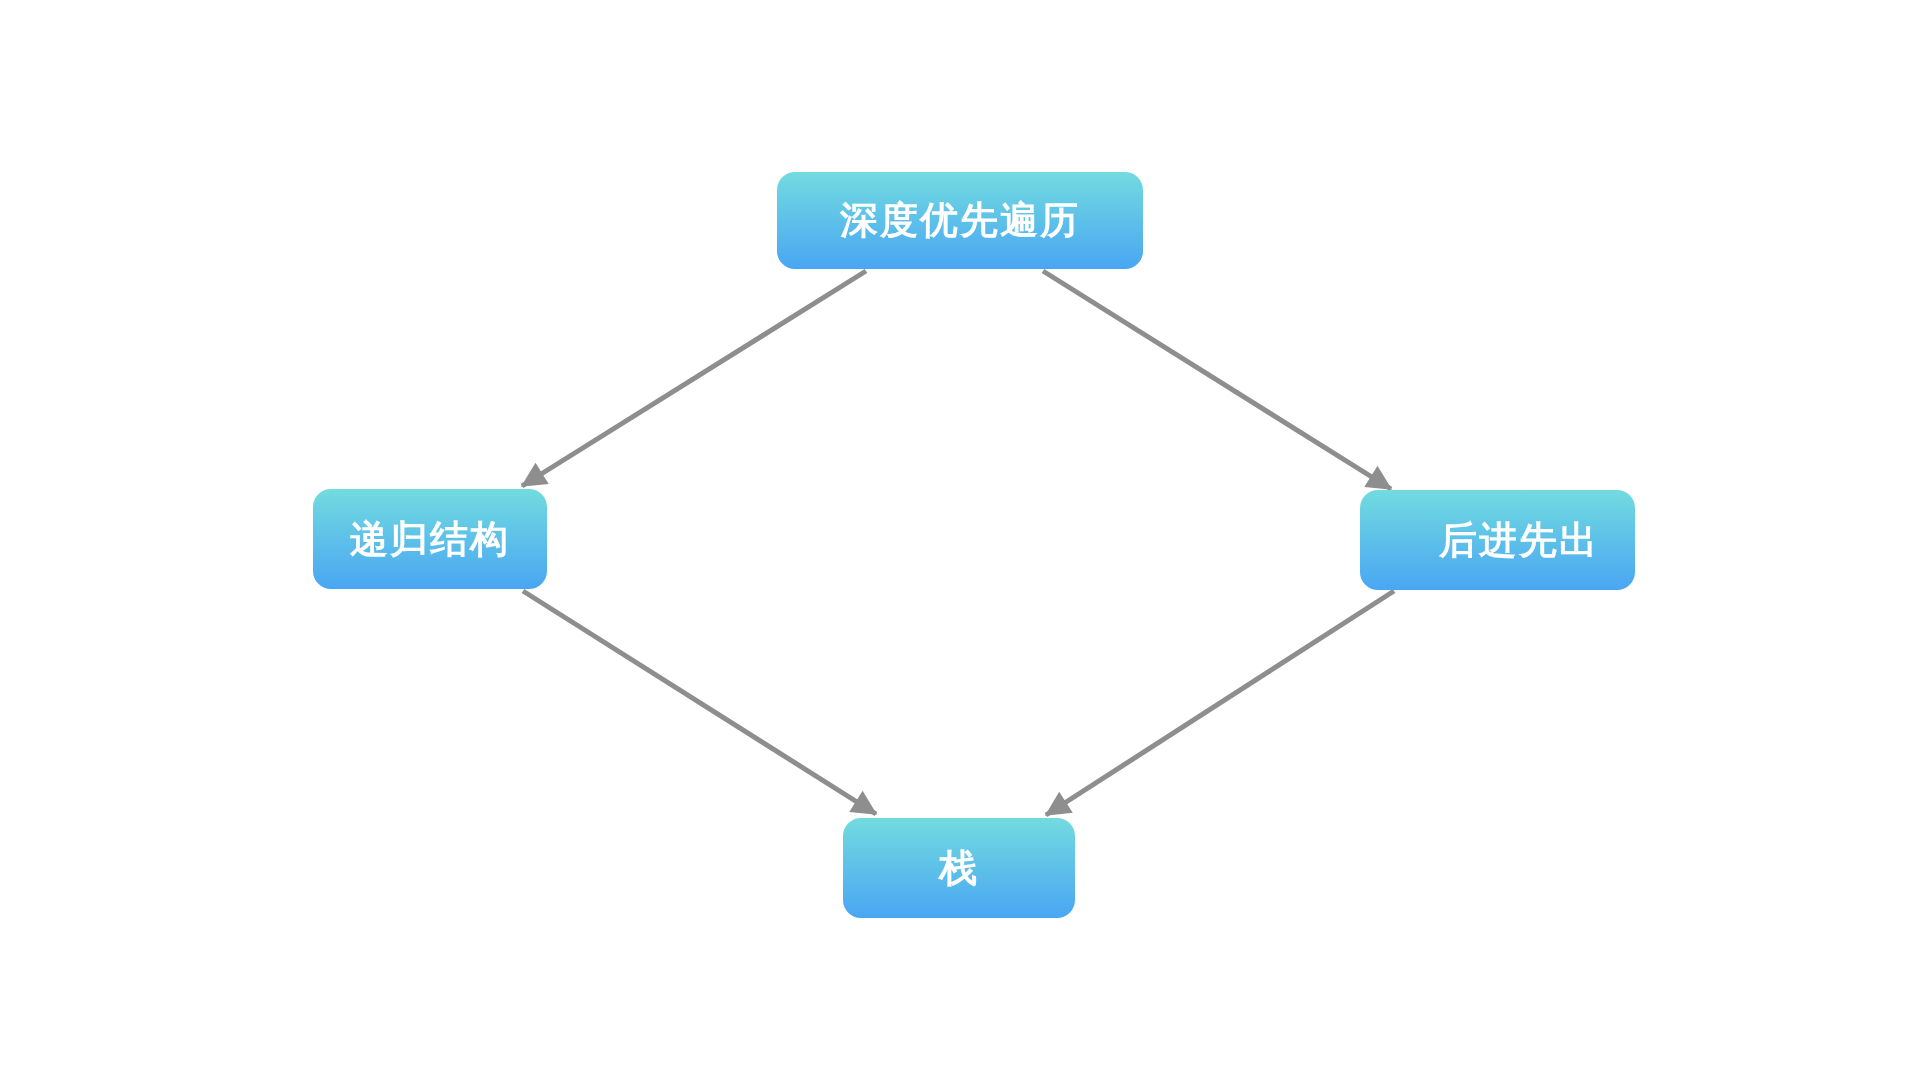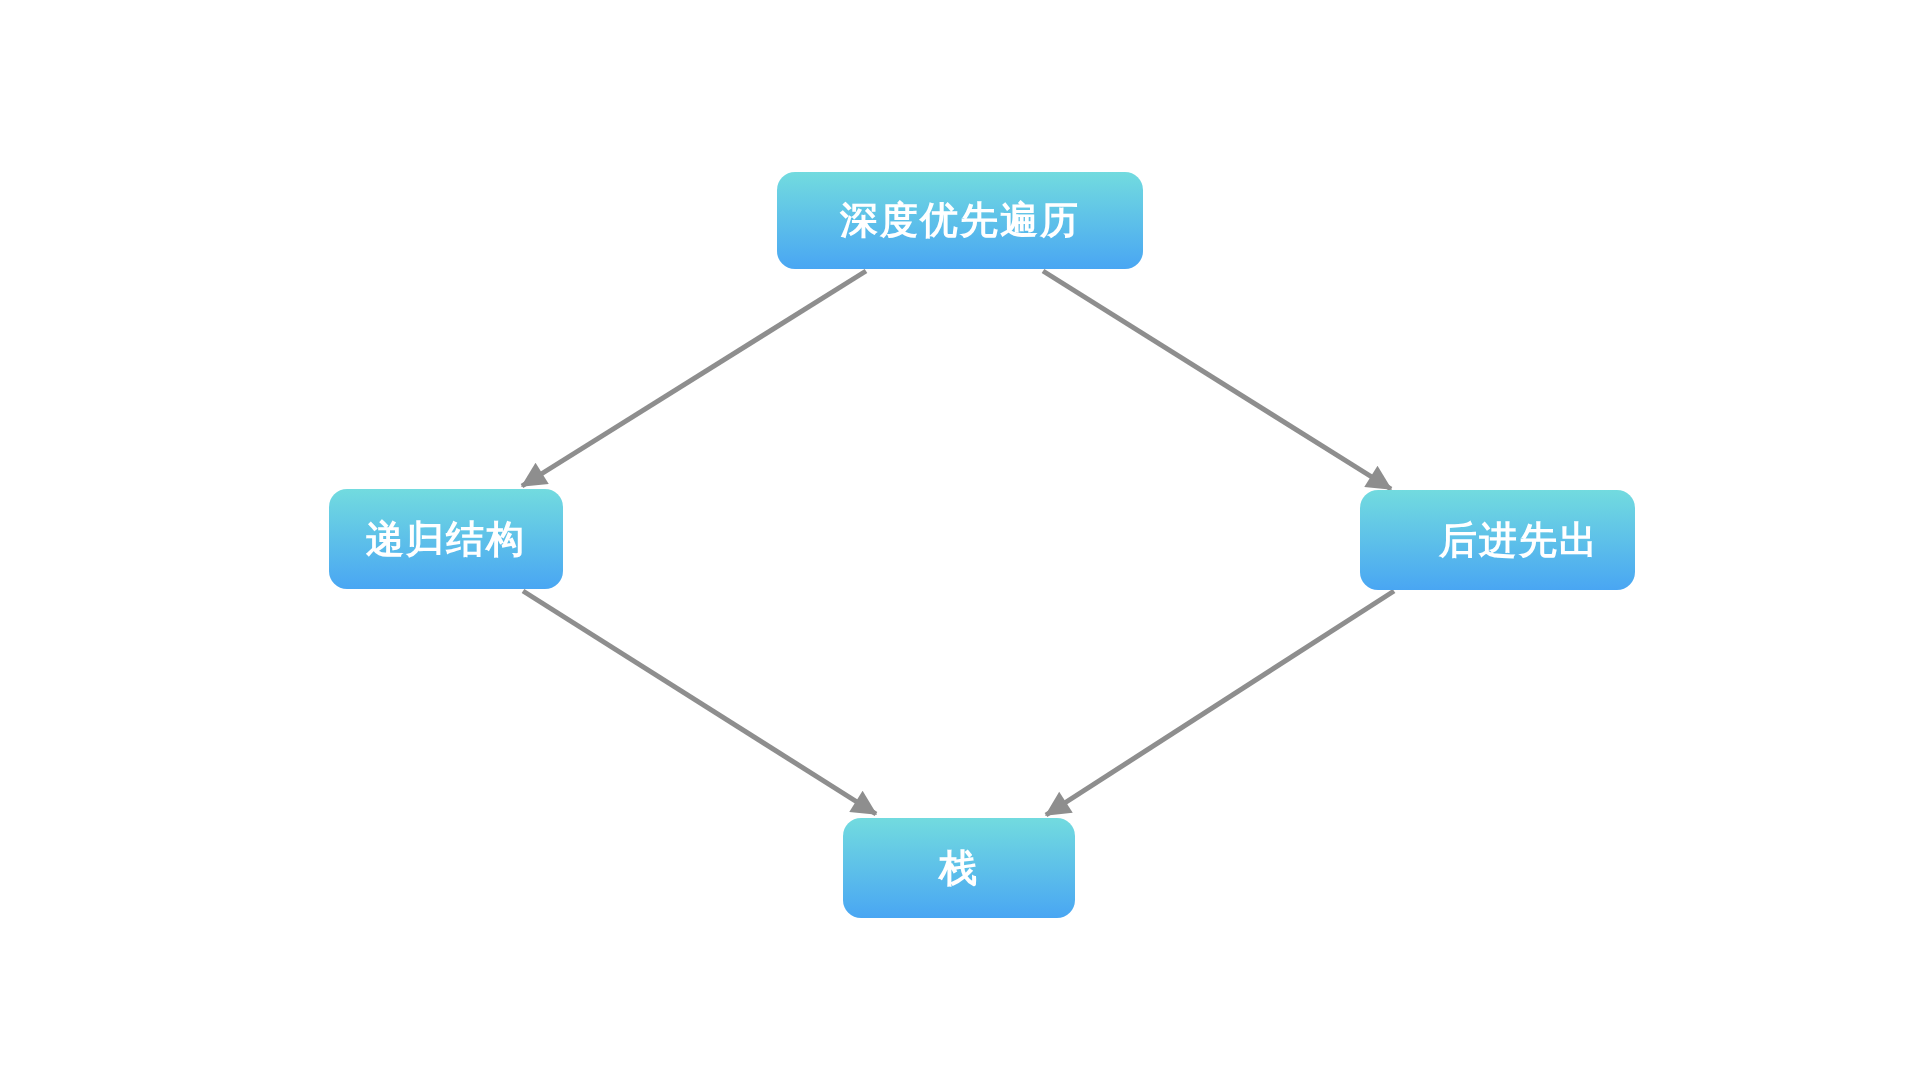--- a/index.html
+++ b/index.html
@@ -67,21 +67,21 @@
     <line x1="866" y1="271" x2="522" y2="486" marker-end="url(#arrow)"></line>
     <line x1="1043" y1="271" x2="1391" y2="489" marker-end="url(#arrow)"></line>
     <line x1="523" y1="591" x2="876" y2="814" marker-end="url(#arrow)"></line>
     <line x1="1394" y1="591" x2="1046" y2="815" marker-end="url(#arrow)"></line>
   </svg>
 
   <div class="node" style="left:777px;top:172px;width:366px;height:97px;">
     <span class="node-label">深度优先遍历</span>
   </div>
 
-  <div class="node" style="left:313px;top:489px;width:234px;height:100px;margin-left:16px;">
+  <div class="node" style="left:313px;top:489px;width:234px;height:100px;">
     <span class="node-label">递归结构</span>
   </div>
 
   <div class="node" style="left:1360px;top:490px;width:232px;height:100px;padding-left:43px;">
     <span class="node-label">后进先出</span>
   </div>
 
   <div class="node" style="left:843px;top:818px;width:232px;height:100px;">
     <span class="node-label">栈</span>
   </div>

